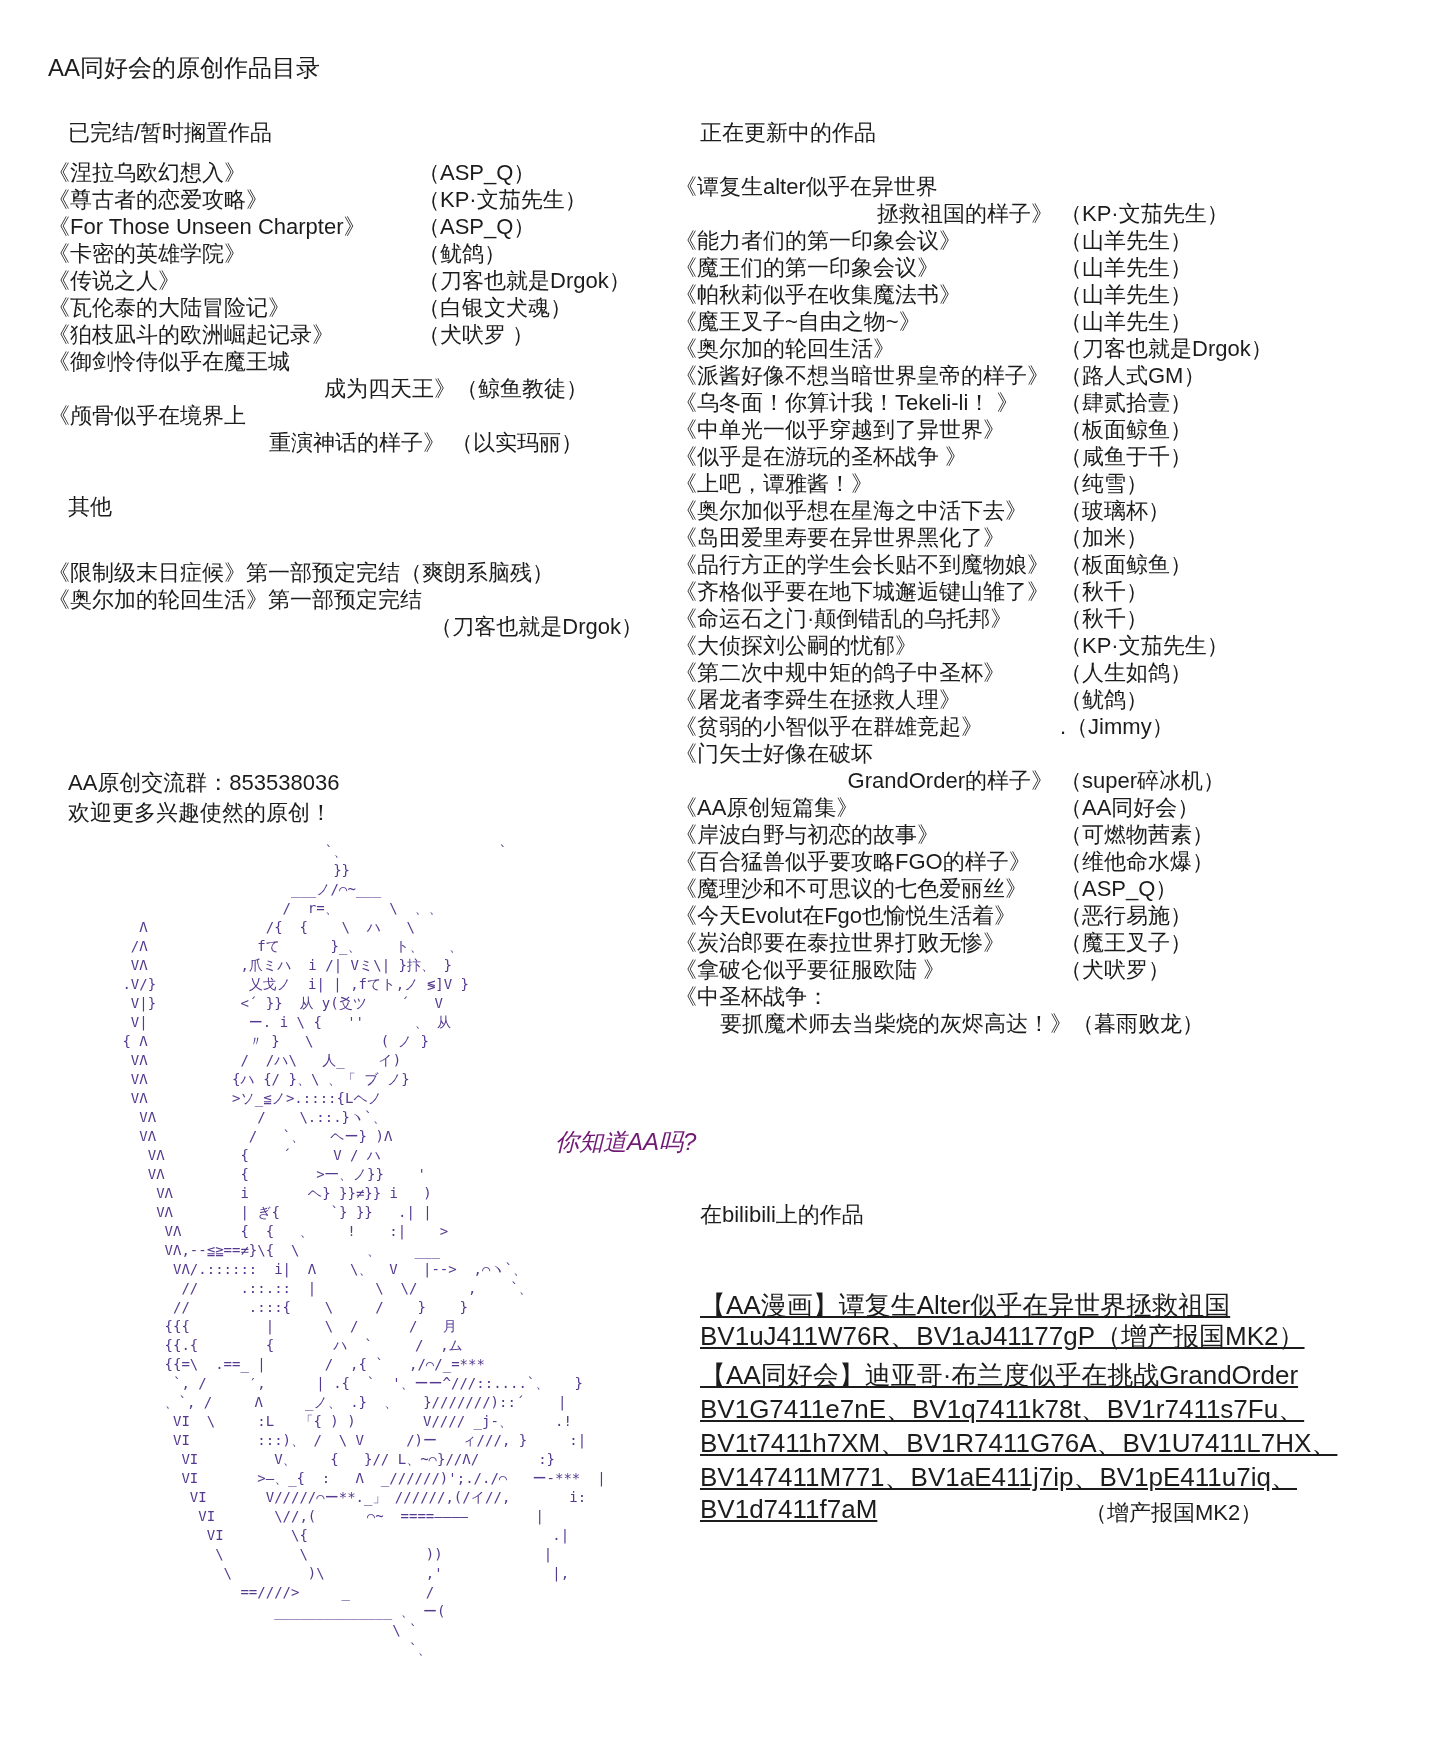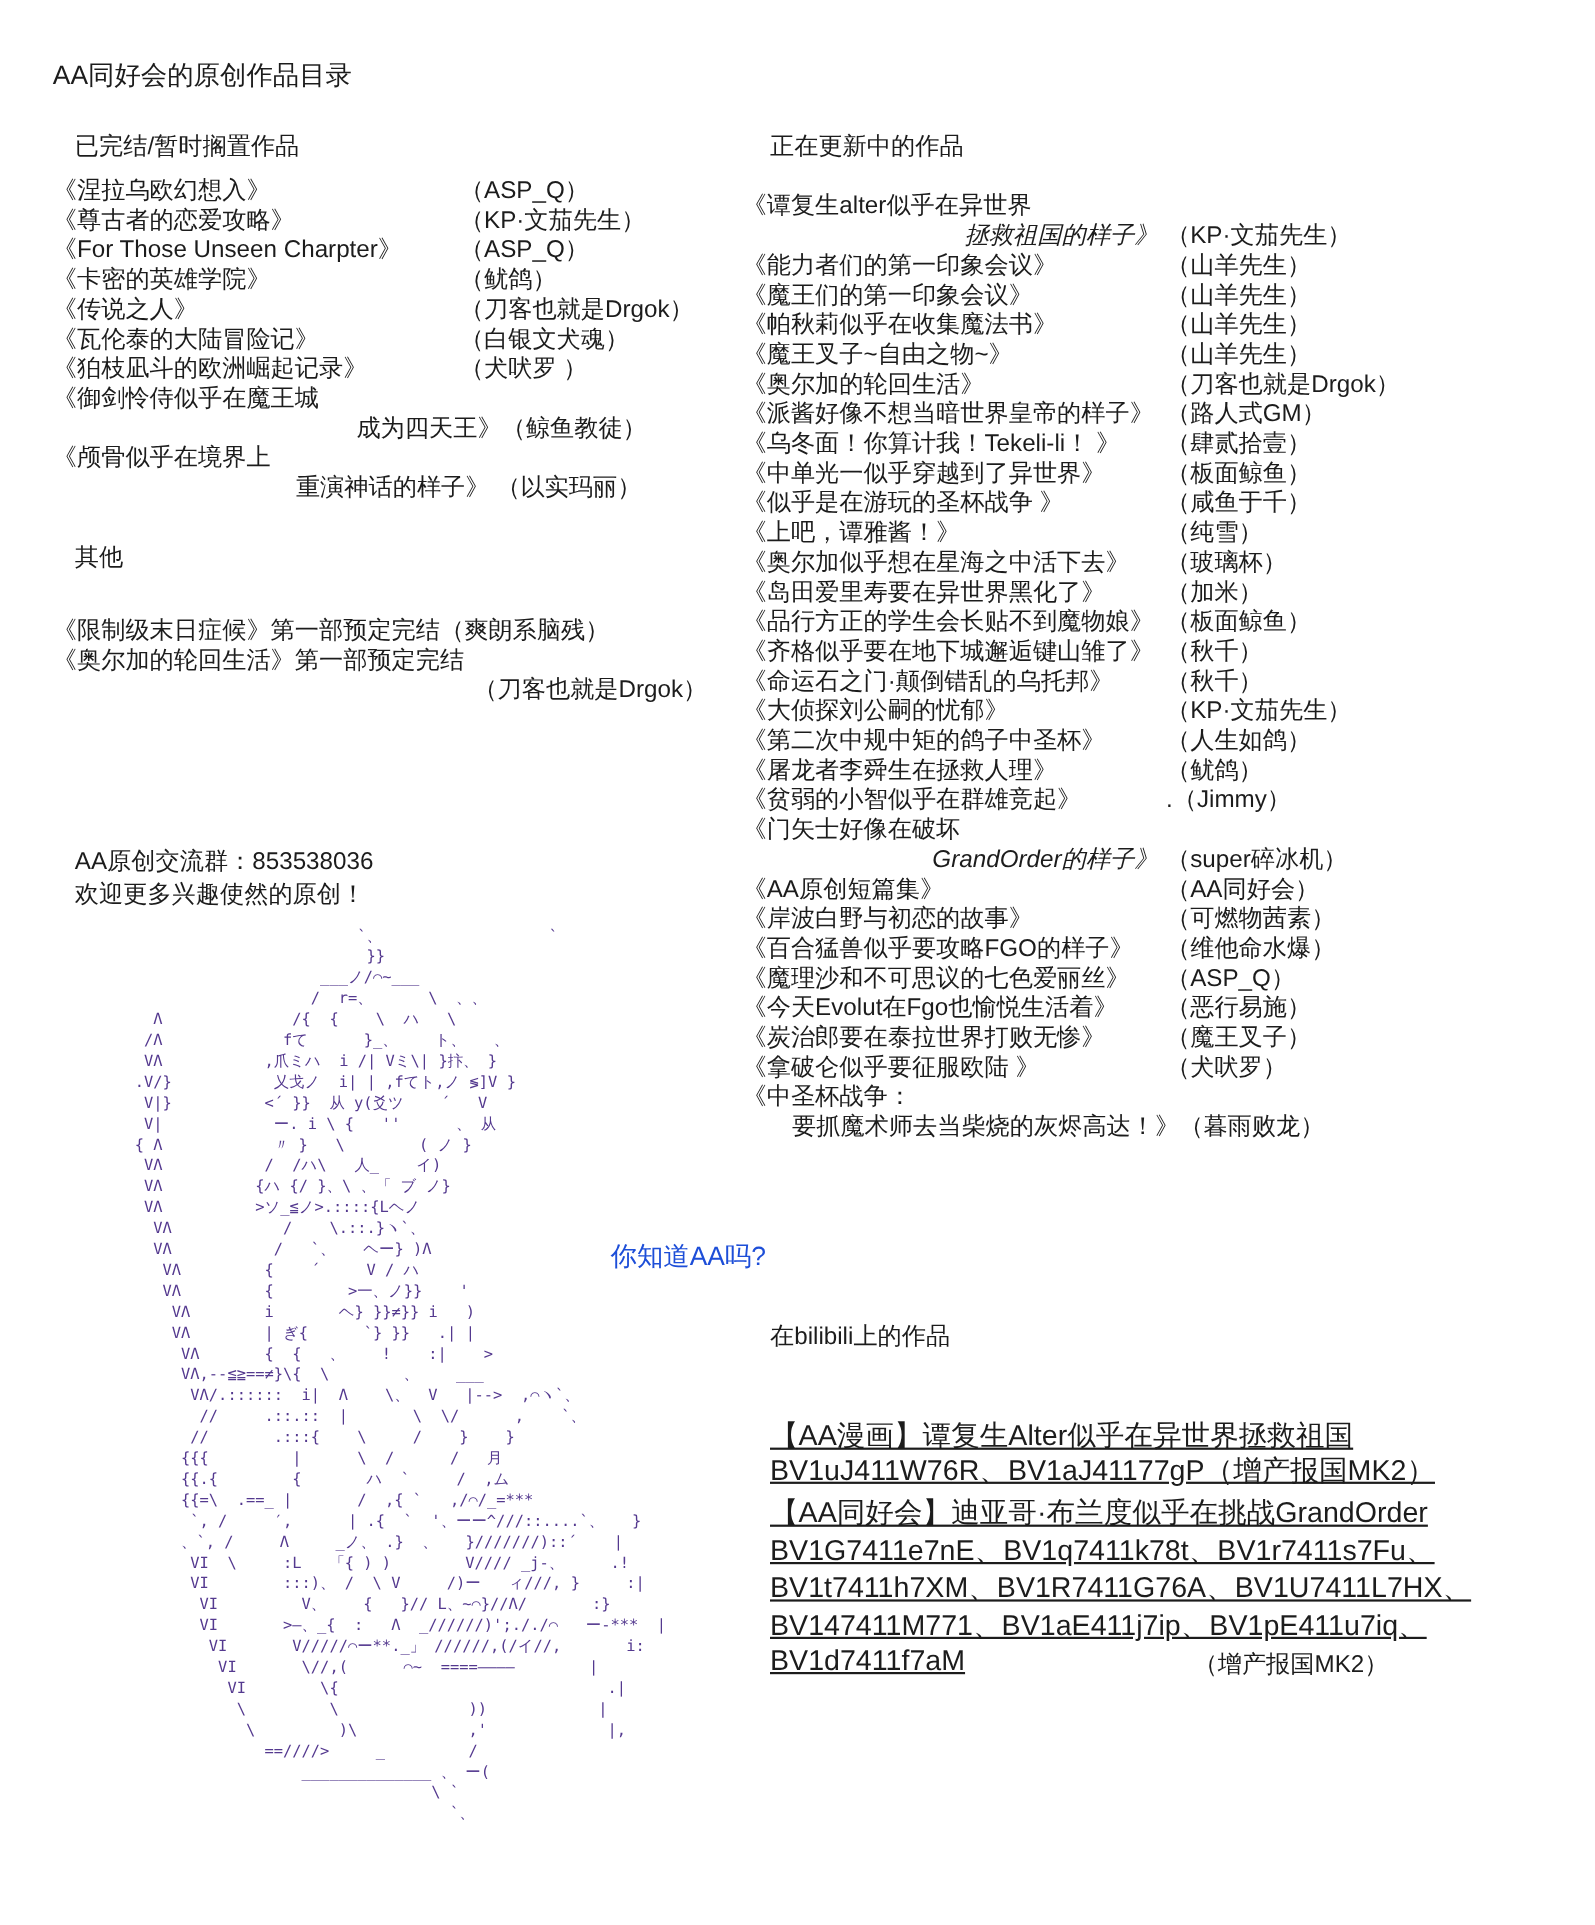--- a/index.html
+++ b/index.html
@@ -11,38 +11,38 @@
     color:#1c1c1c;
     overflow:hidden;
   }
   .abs{position:absolute;}
   .pagetitle{font-size:24px;white-space:nowrap;}
   .sechead{font-size:22px;white-space:nowrap;}
   .row{position:relative;height:27px;font-size:22px;white-space:nowrap;}
   .row .t{display:inline-block;}
   .lcol .row .a{position:absolute;left:370px;top:0;}
   .rcol .row .a{position:absolute;left:385px;top:0;}
-  .rcol .row.cont .t{position:absolute;left:0;top:0;width:378px;text-align:right;font-style:italic;}
+  .rcol .row.cont .t{position:absolute;left:0;top:0;width:378px;text-align:right;}
   .row.ind276{padding-left:276px;}
   .row.ind221{padding-left:221px;}
   .row.ind45{padding-left:45px;}
   .otherblock .line{height:27px;font-size:22px;white-space:nowrap;}
   .otherblock .line.credit{text-align:right;width:595px;}
   .groupblock .line{height:30px;font-size:22px;white-space:nowrap;}
   .biliblock{font-size:26px;}
   .biliblock .bline{position:relative;height:34px;white-space:nowrap;text-decoration:underline;}
   .biliblock .bline .a{position:absolute;left:385px;top:0;font-size:22px;padding-top:4px;}
   .b1 .bline{height:31px;}
   pre.aa{
     margin:0;
     font-family:"DejaVu Sans Mono","Liberation Mono",monospace;
     font-size:14px;line-height:19px;
     white-space:pre;
   }
-  .caption{font-size:24px;color:#1d4ed8;white-space:nowrap;}
+  .caption{font-size:24px;color:#701a75;white-space:nowrap;font-style:italic;}
 </style>
 </head>
 <body>
 
 <div class="abs pagetitle" style="left:48px;top:52px;">AA同好会的原创作品目录</div>
 
 <div class="abs sechead" style="left:68px;top:118px;">已完结/暂时搁置作品</div>
 
 <div class="abs lcol" style="left:48px;top:158px;width:640px;">
   <div class="row"><span class="t">《涅拉乌欧幻想入》</span><span class="a">（ASP_Q）</span></div>

